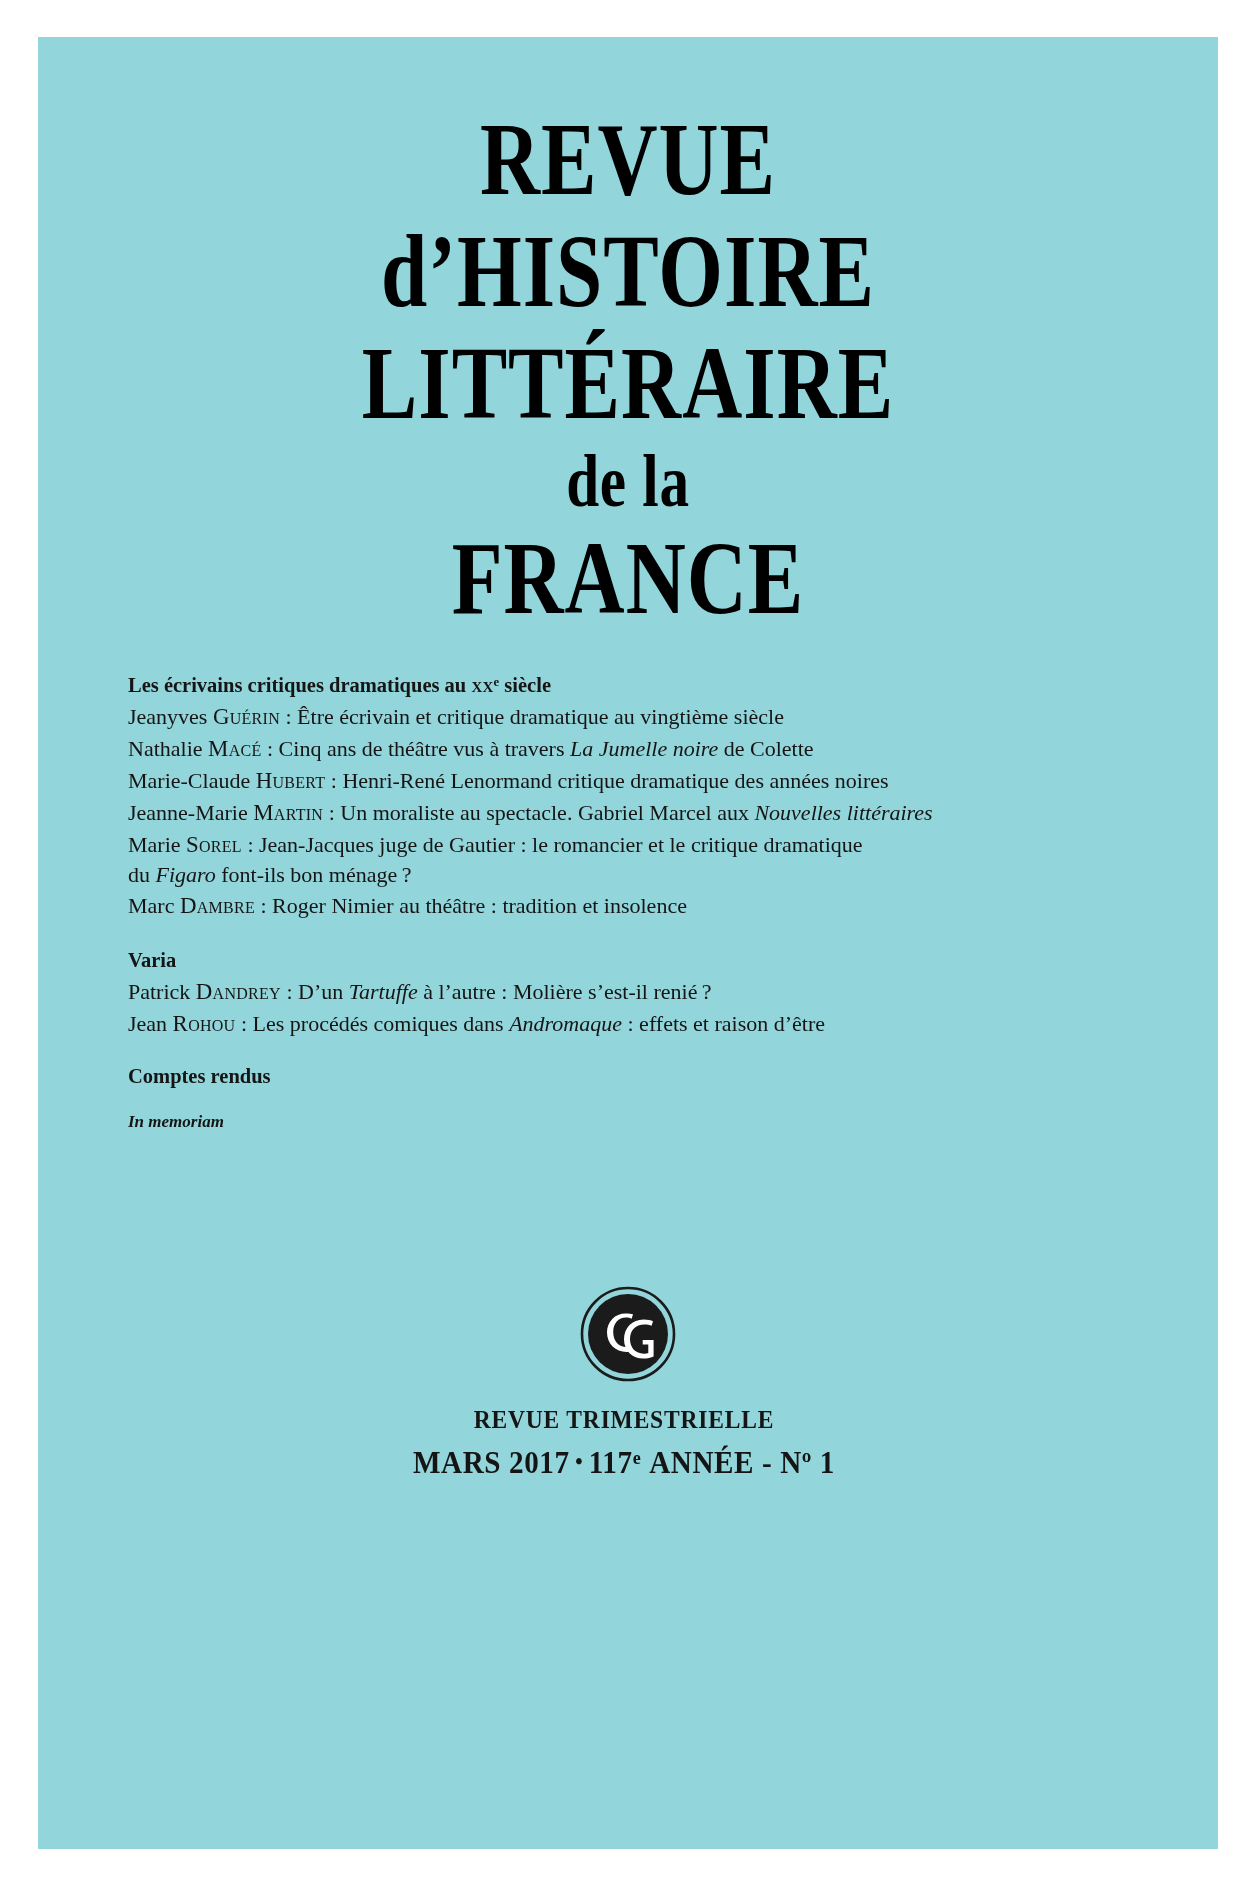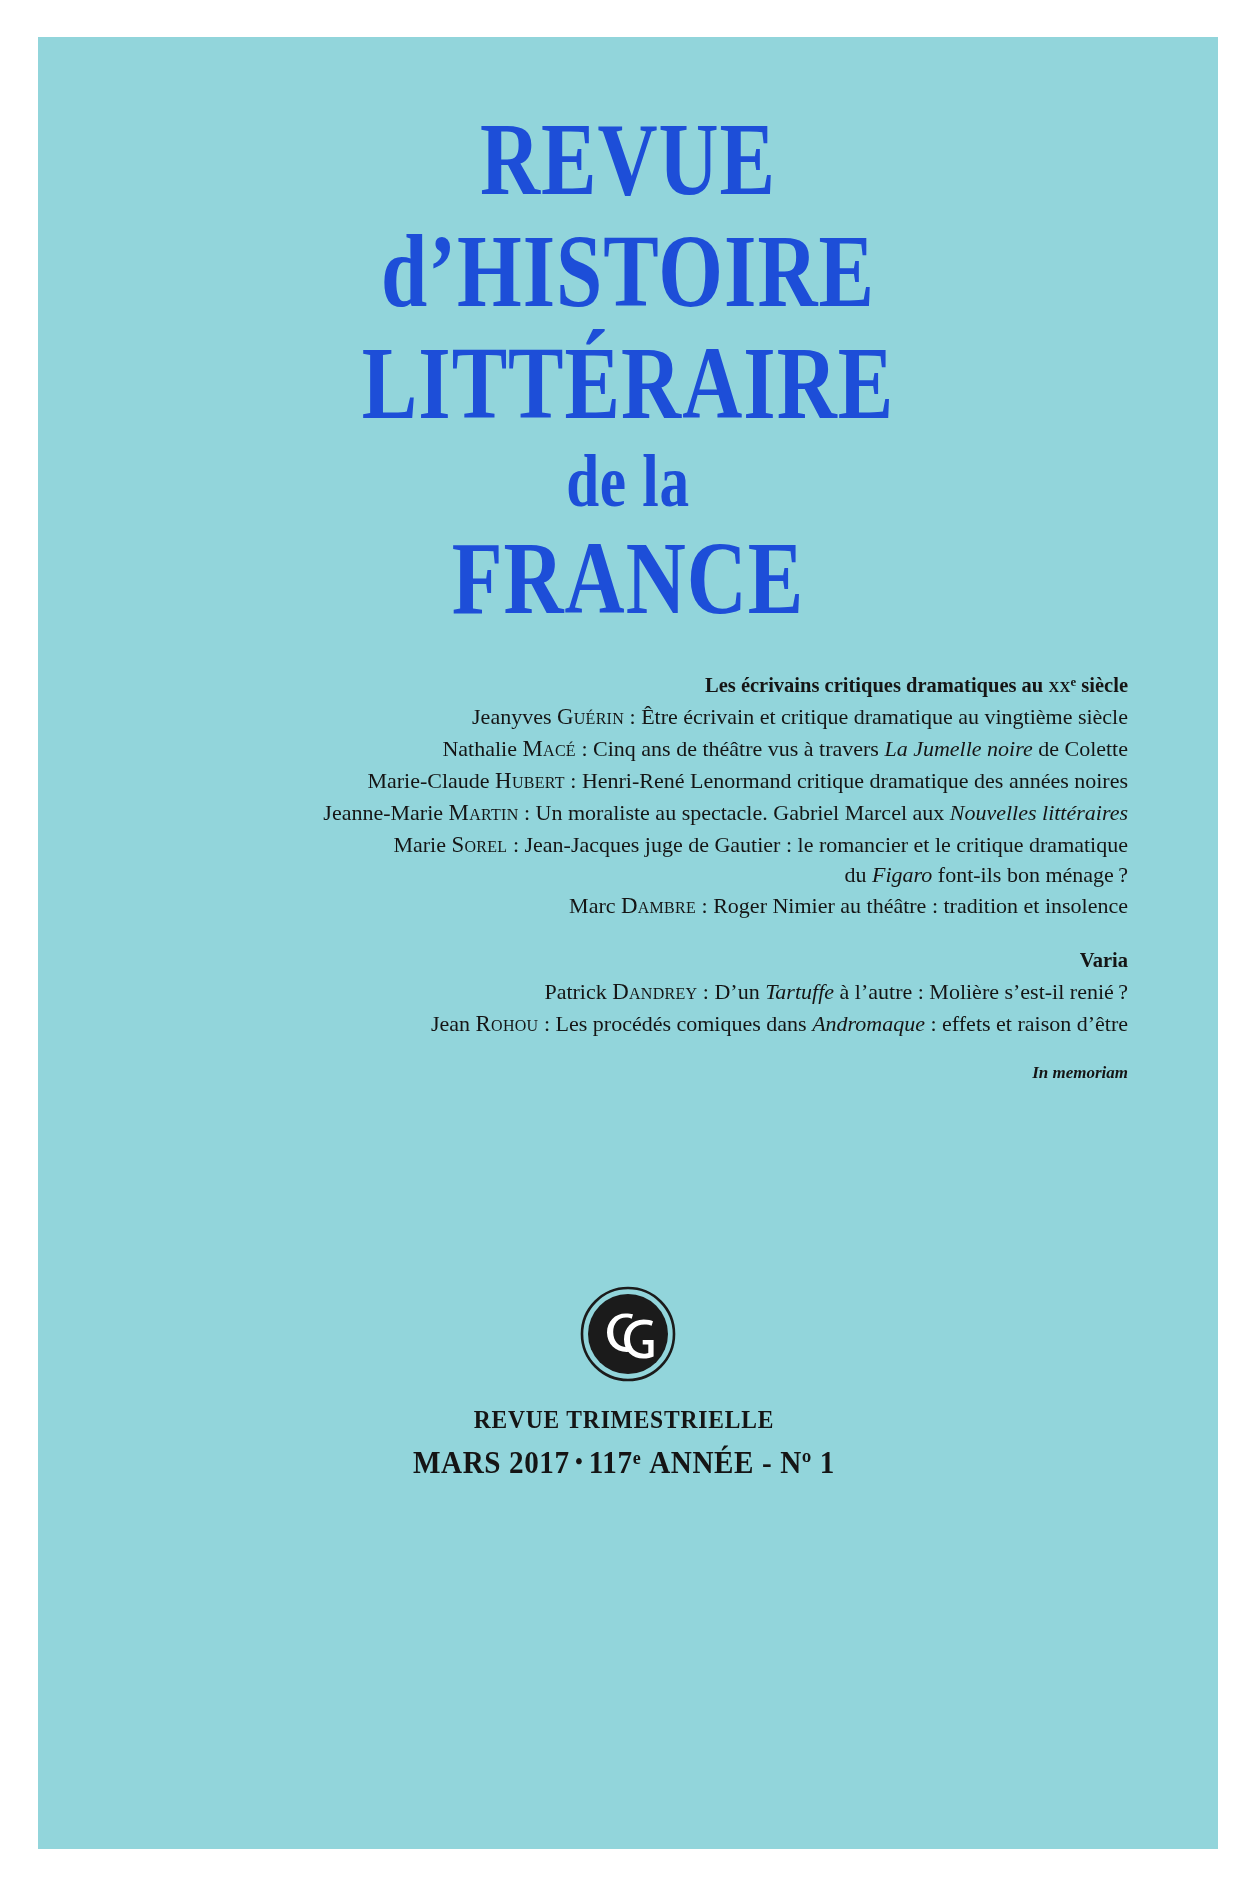--- a/index.html
+++ b/index.html
@@ -21,21 +21,21 @@
     top: 37px;
     width: 1180px;
     height: 1812px;
     background: #92d5db;
     overflow: hidden;
   }
 
   
   .masthead {
     text-align: center;
-    color: #1d4ed8;
+    color: #000000;
     padding-top: 72px;
   }
   .mast-line {
     font-family: "Liberation Serif", "DejaVu Serif", serif;
     font-weight: 700;
     line-height: 0.96;
     letter-spacing: 0.012em;
     transform: scaleX(0.80);
     transform-origin: center center;
     white-space: nowrap;
@@ -43,21 +43,21 @@
   .mast-revue     { font-size: 104px; }
   .mast-histoire  { font-size: 104px; margin-top: 12px; }
   .mast-litteraire{ font-size: 104px; margin-top: 12px; }
   .mast-dela      { font-size: 74px;  margin-top: 14px; text-transform: none; }
   .mast-france    { font-size: 104px; margin-top: 10px; }
 
   
   .toc {
     margin: 0 auto;
     width: 1000px;
-    text-align: right;
+    text-align: left;
     color: #151515;
     margin-top: 44px;
   }
   .toc-section {
     font-size: 20.5px;
     font-weight: 700;
     line-height: 1.35;
     margin-bottom: 2px;
   }
   .toc-section.gap-top { margin-top: 26px; }
@@ -173,20 +173,21 @@
     <div class="toc-section gap-top">Varia</div>
 
     <div class="toc-entry">
       Patrick <span class="sc">Dandrey</span> : D’un <span class="it">Tartuffe</span> à l’autre : Molière s’est-il renié ?
     </div>
 
     <div class="toc-entry">
       Jean <span class="sc">Rohou</span> : Les procédés comiques dans <span class="it">Andromaque</span> : effets et raison d’être
     </div>
 
+    <div class="toc-bold-head">Comptes rendus</div>
 
     <div class="toc-italic-head">In memoriam</div>
   </div>
 
   <div class="logo-wrap">
     <div class="logo">
       <svg width="96" height="96" viewBox="0 0 96 96" aria-hidden="true">
         <circle cx="48" cy="48" r="46" fill="none" stroke="#1b1b1b" stroke-width="2.6"></circle>
         <circle cx="48" cy="48" r="40" fill="#1b1b1b"></circle>
 

